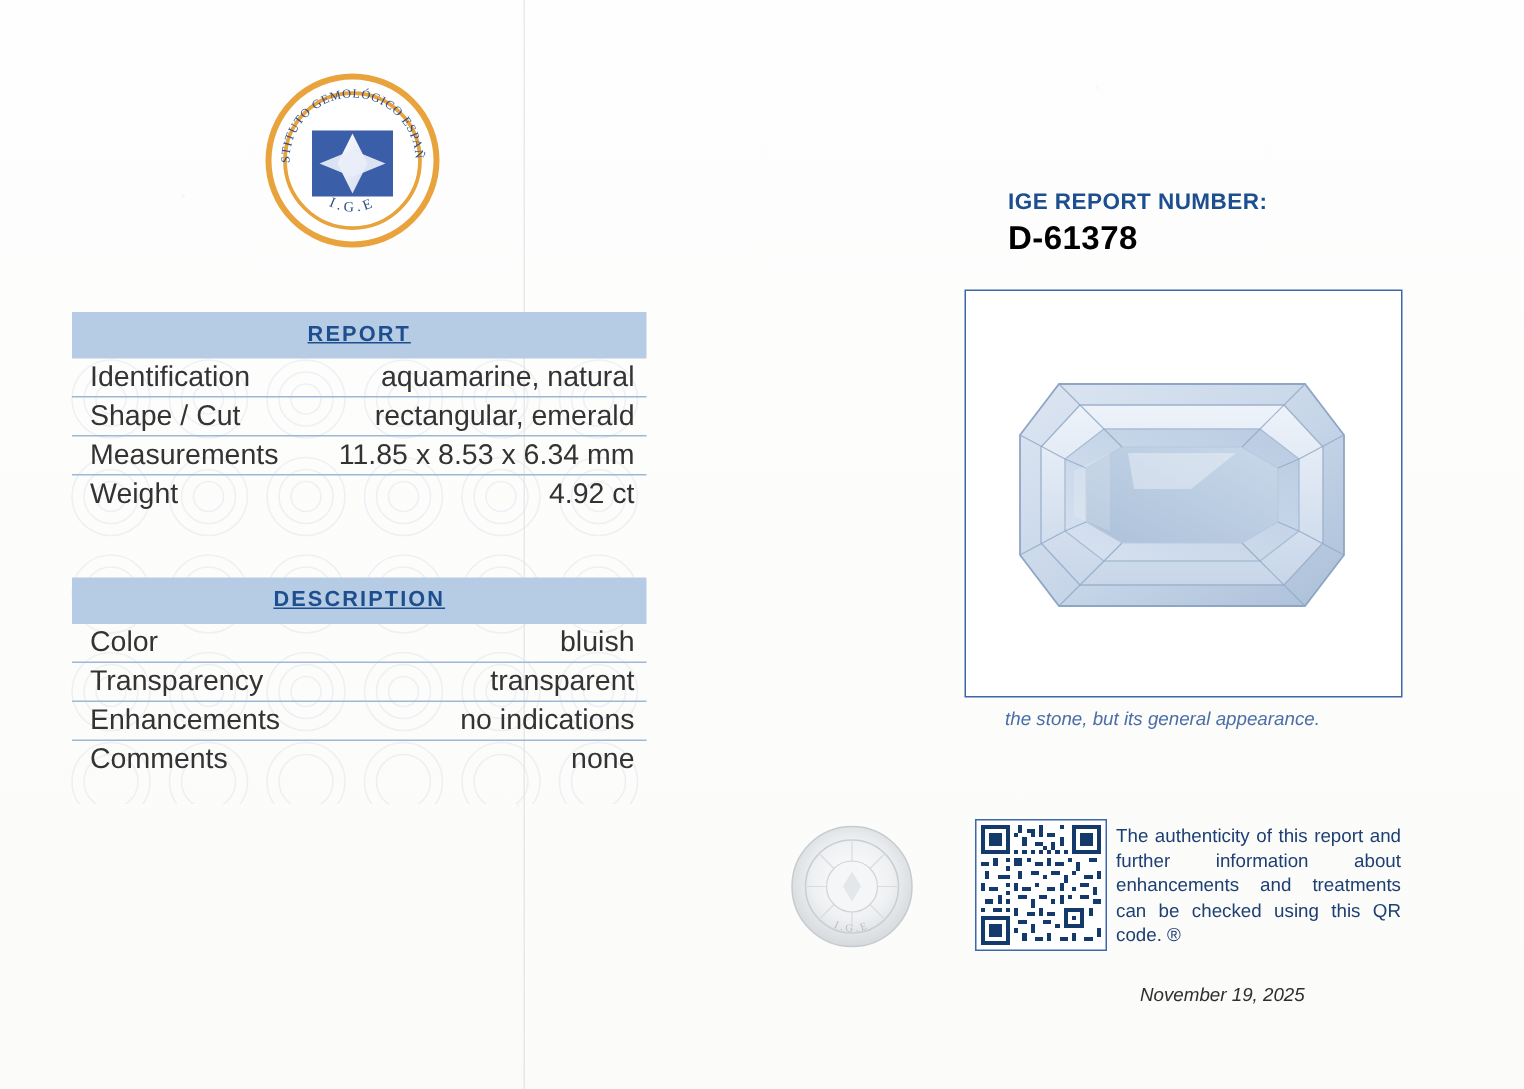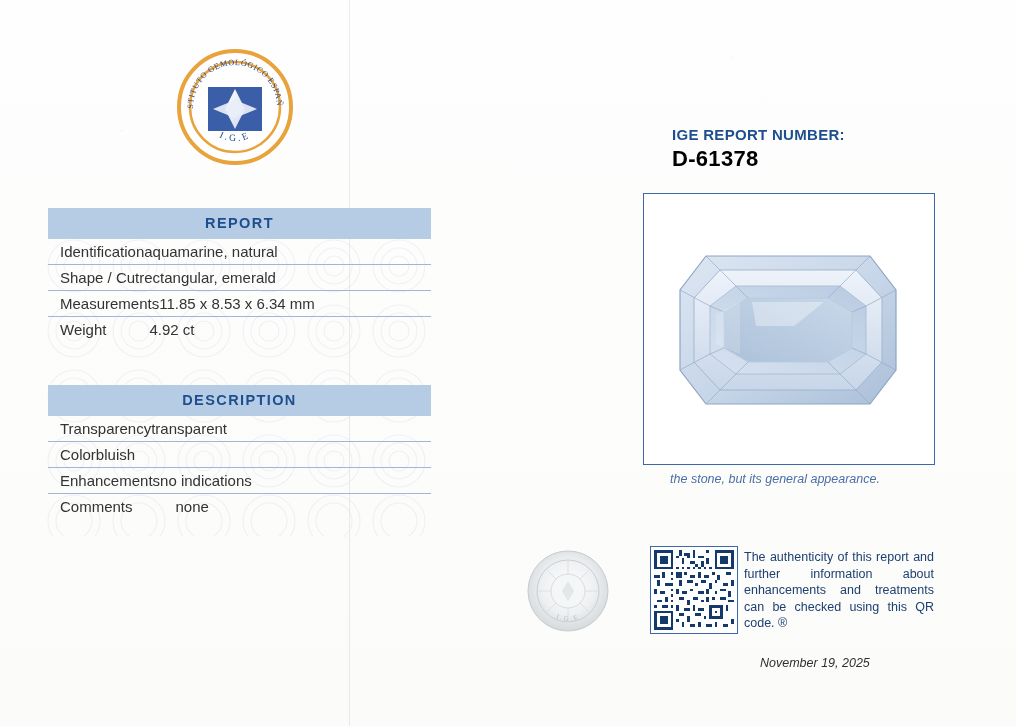--- a/index.html
+++ b/index.html
@@ -69,28 +69,30 @@
     left: 48px;
   }
   .table-header {
     background: #b6cce4;
     color: #1d4f8f;
     font-weight: bold;
     font-size: 14.5px;
     letter-spacing: 1.4px;
     text-align: center;
     padding: 7px 0 8px 0;
+    text-decoration: underline;
   }
   .row {
     position: relative;
     height: 25px;
     border-bottom: 1px solid #9fb7d4;
     display: flex;
     align-items: center;
-    font-size: 15px;
+    justify-content: space-between;
+    font-size: 19px;
     color: #2b2b2b;
   }
   .row:last-child {
     border-bottom: none;
     gap: 43px;
   }
   .row .label {
     padding-left: 12px;
     color: #333333;
   }
@@ -330,26 +332,26 @@
     </div>
     <div class="row">
       <span class="label">Weight</span>
       <span class="value">4.92 ct</span>
     </div>
   </div>
 
   <div class="table-block" id="description-table">
     <div class="table-header">DESCRIPTION</div>
     <div class="row">
+      <span class="label">Color</span>
+      <span class="value">bluish</span>
+    </div>
+    <div class="row">
       <span class="label">Transparency</span>
       <span class="value">transparent</span>
-    </div>
-    <div class="row">
-      <span class="label">Color</span>
-      <span class="value">bluish</span>
     </div>
     <div class="row">
       <span class="label">Enhancements</span>
       <span class="value">no indications</span>
     </div>
     <div class="row">
       <span class="label">Comments</span>
       <span class="value">none</span>
     </div>
   </div>

